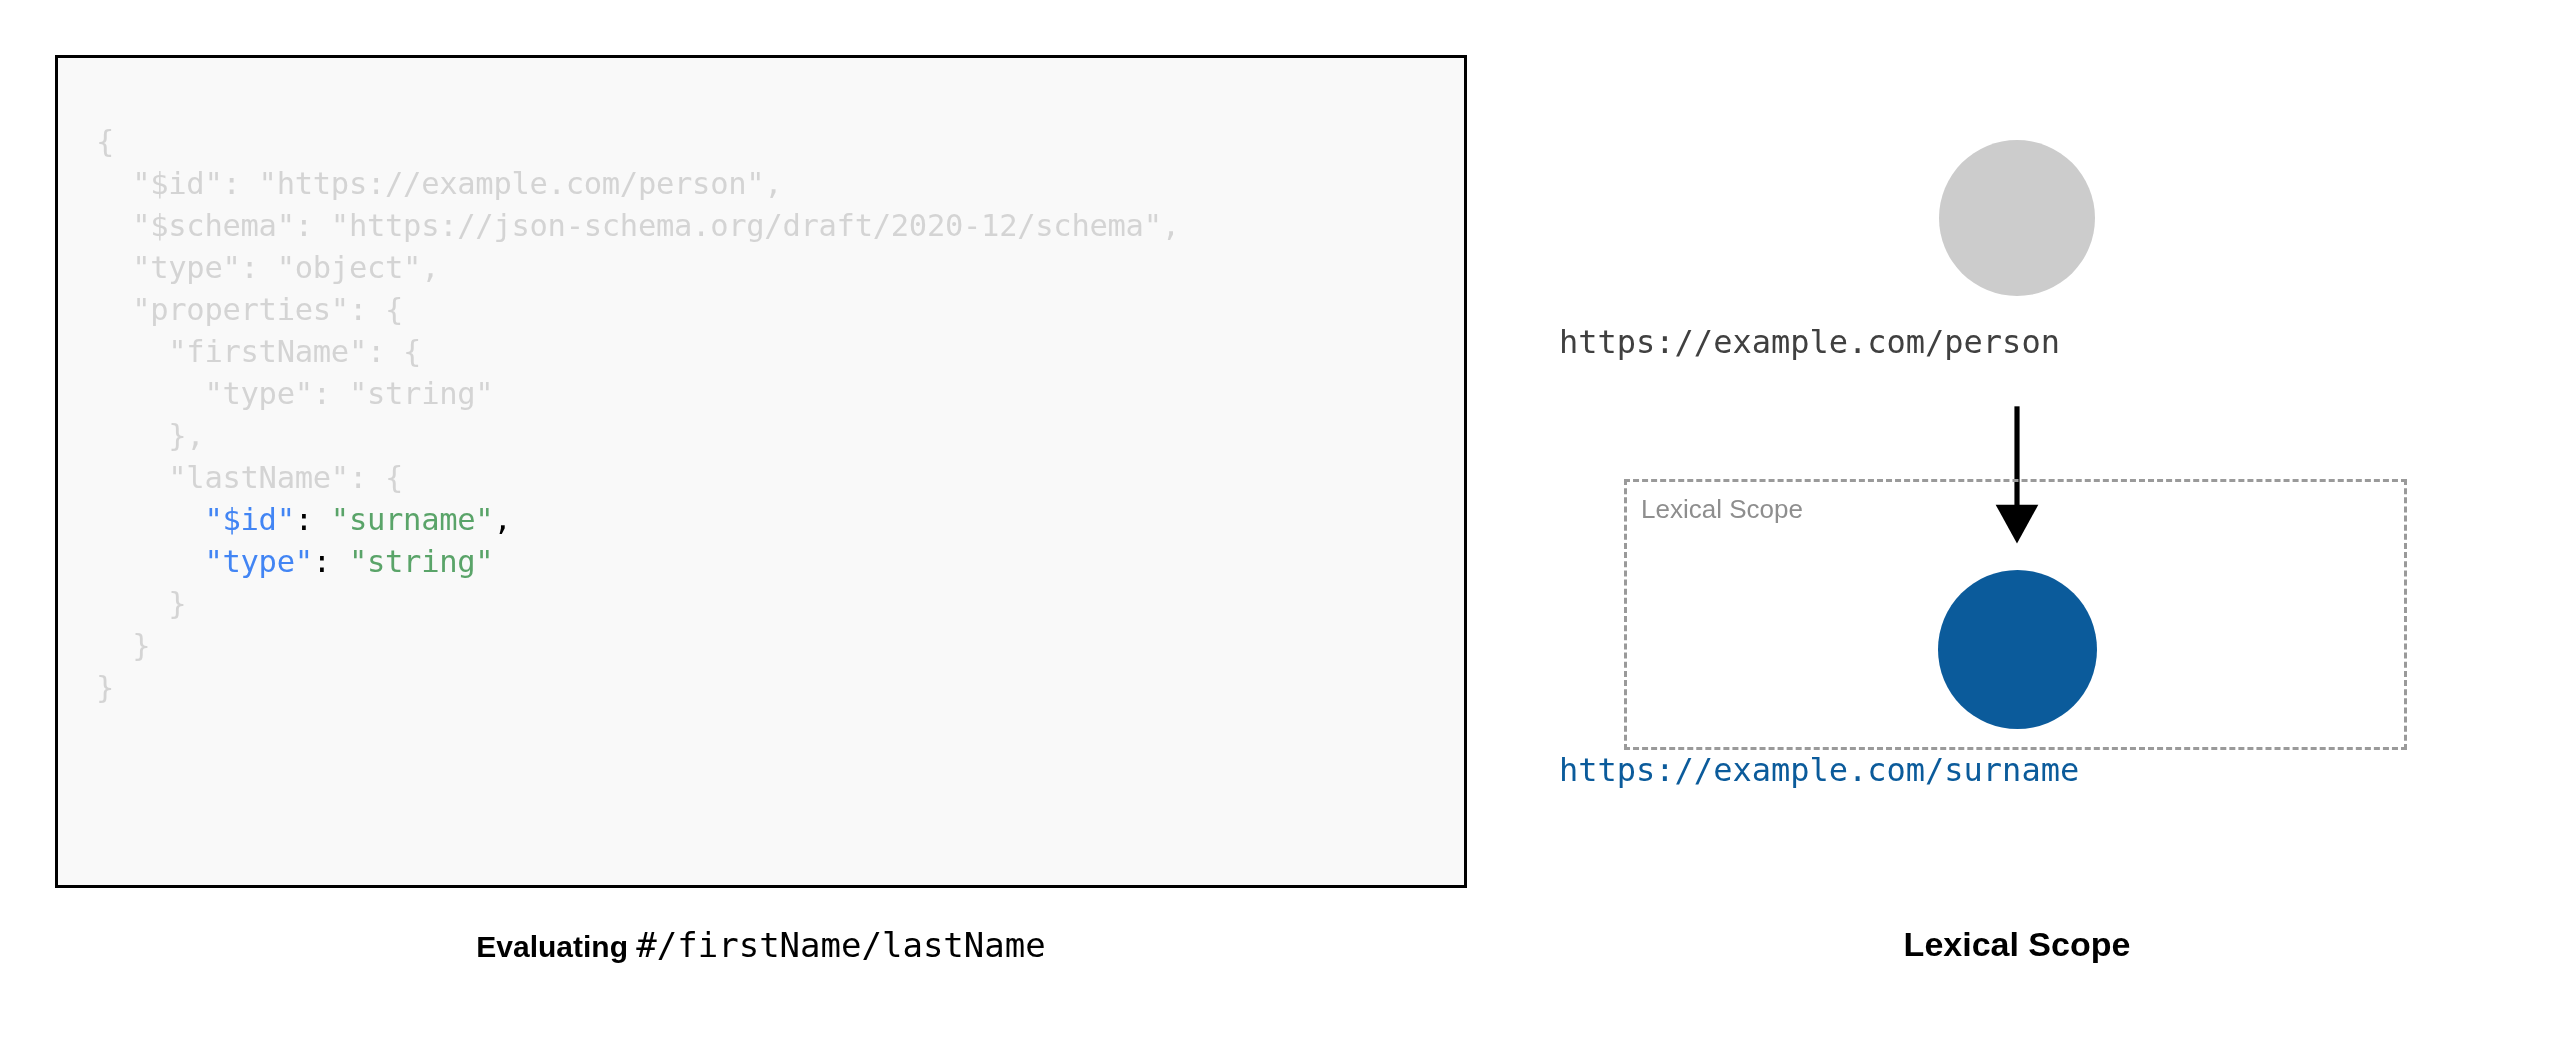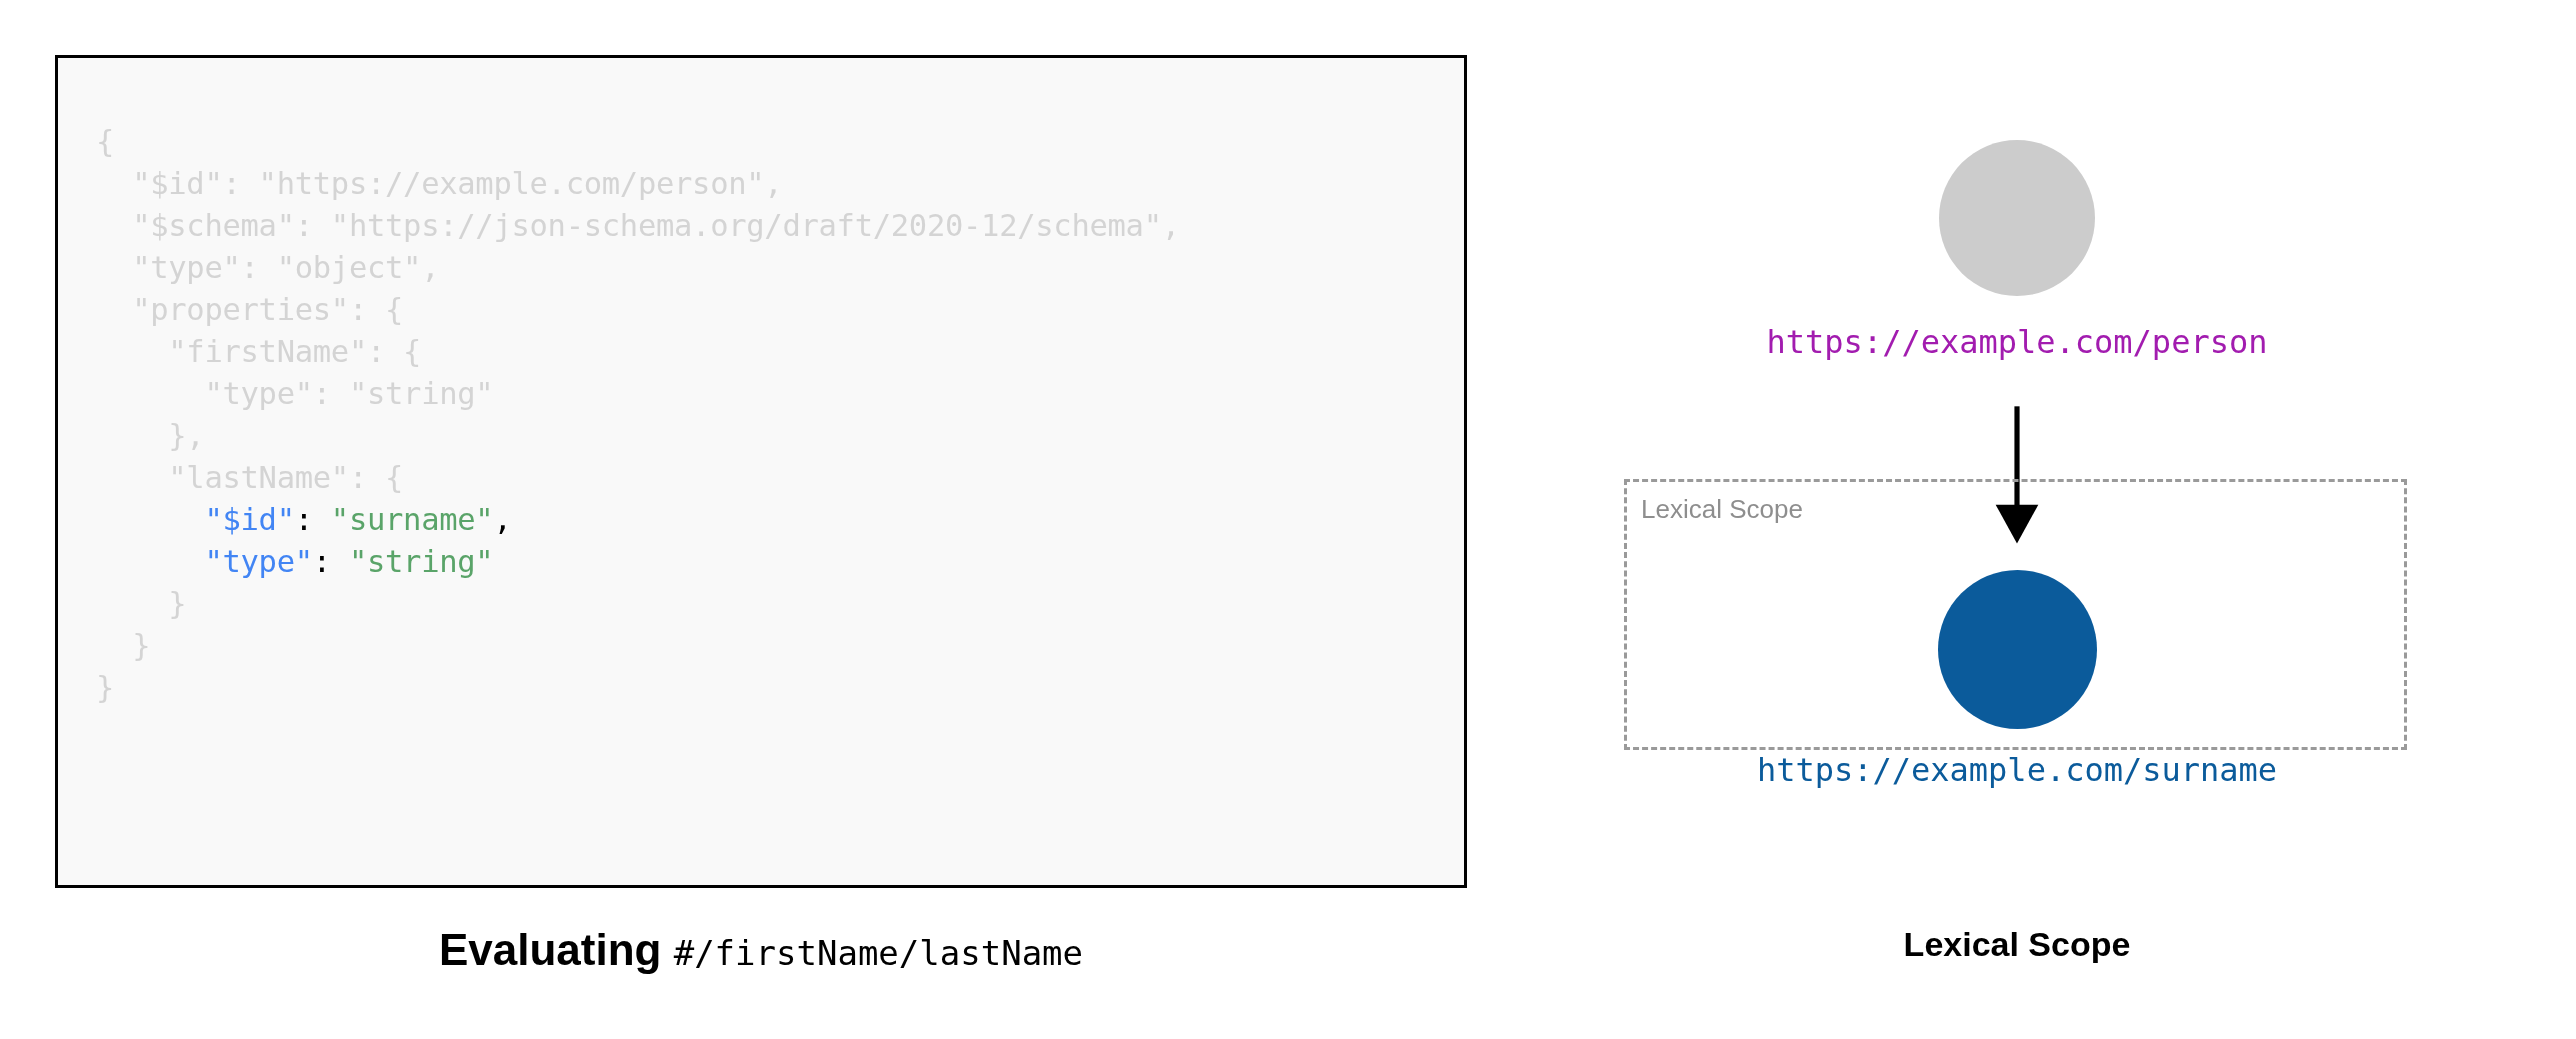--- a/index.html
+++ b/index.html
@@ -48,21 +48,21 @@
     left: 55px;
     top: 925px;
     width: 1412px;
     text-align: center;
     white-space: nowrap;
     color: #000000;
   }
   #caption-left .cap-strong {
     font-family: "Liberation Sans", sans-serif;
     font-weight: bold;
-    font-size: 44px;
+    font-size: 30px;
   }
   #caption-left .cap-mono {
     font-family: "DejaVu Sans Mono", "Liberation Mono", monospace;
     font-size: 34px;
   }
 
   
   #diagram-panel {
     position: absolute;
     left: 1559px;
@@ -78,24 +78,23 @@
     width: 156px;
     height: 156px;
     border-radius: 50%;
     background: #cccccc;
   }
   #node-parent-label {
     position: absolute;
     left: 0px;
     top: 323px;
     width: 916px;
-    text-align: center;
     font-family: "DejaVu Sans Mono", "Liberation Mono", monospace;
     font-size: 32px;
-    color: #a21caf;
+    color: #404040;
     white-space: nowrap;
   }
 
   
   #scope-arrow {
     position: absolute;
     left: 403px;
     top: 406px;
     width: 110px;
     height: 143px;
@@ -130,21 +129,20 @@
     width: 159px;
     height: 159px;
     border-radius: 50%;
     background: #0b5b9b;
   }
   #node-child-label {
     position: absolute;
     left: 0px;
     top: 751px;
     width: 916px;
-    text-align: center;
     font-family: "DejaVu Sans Mono", "Liberation Mono", monospace;
     font-size: 32px;
     color: #0b5b9b;
     white-space: nowrap;
   }
 
   
   #caption-right {
     position: absolute;
     left: 0px;

